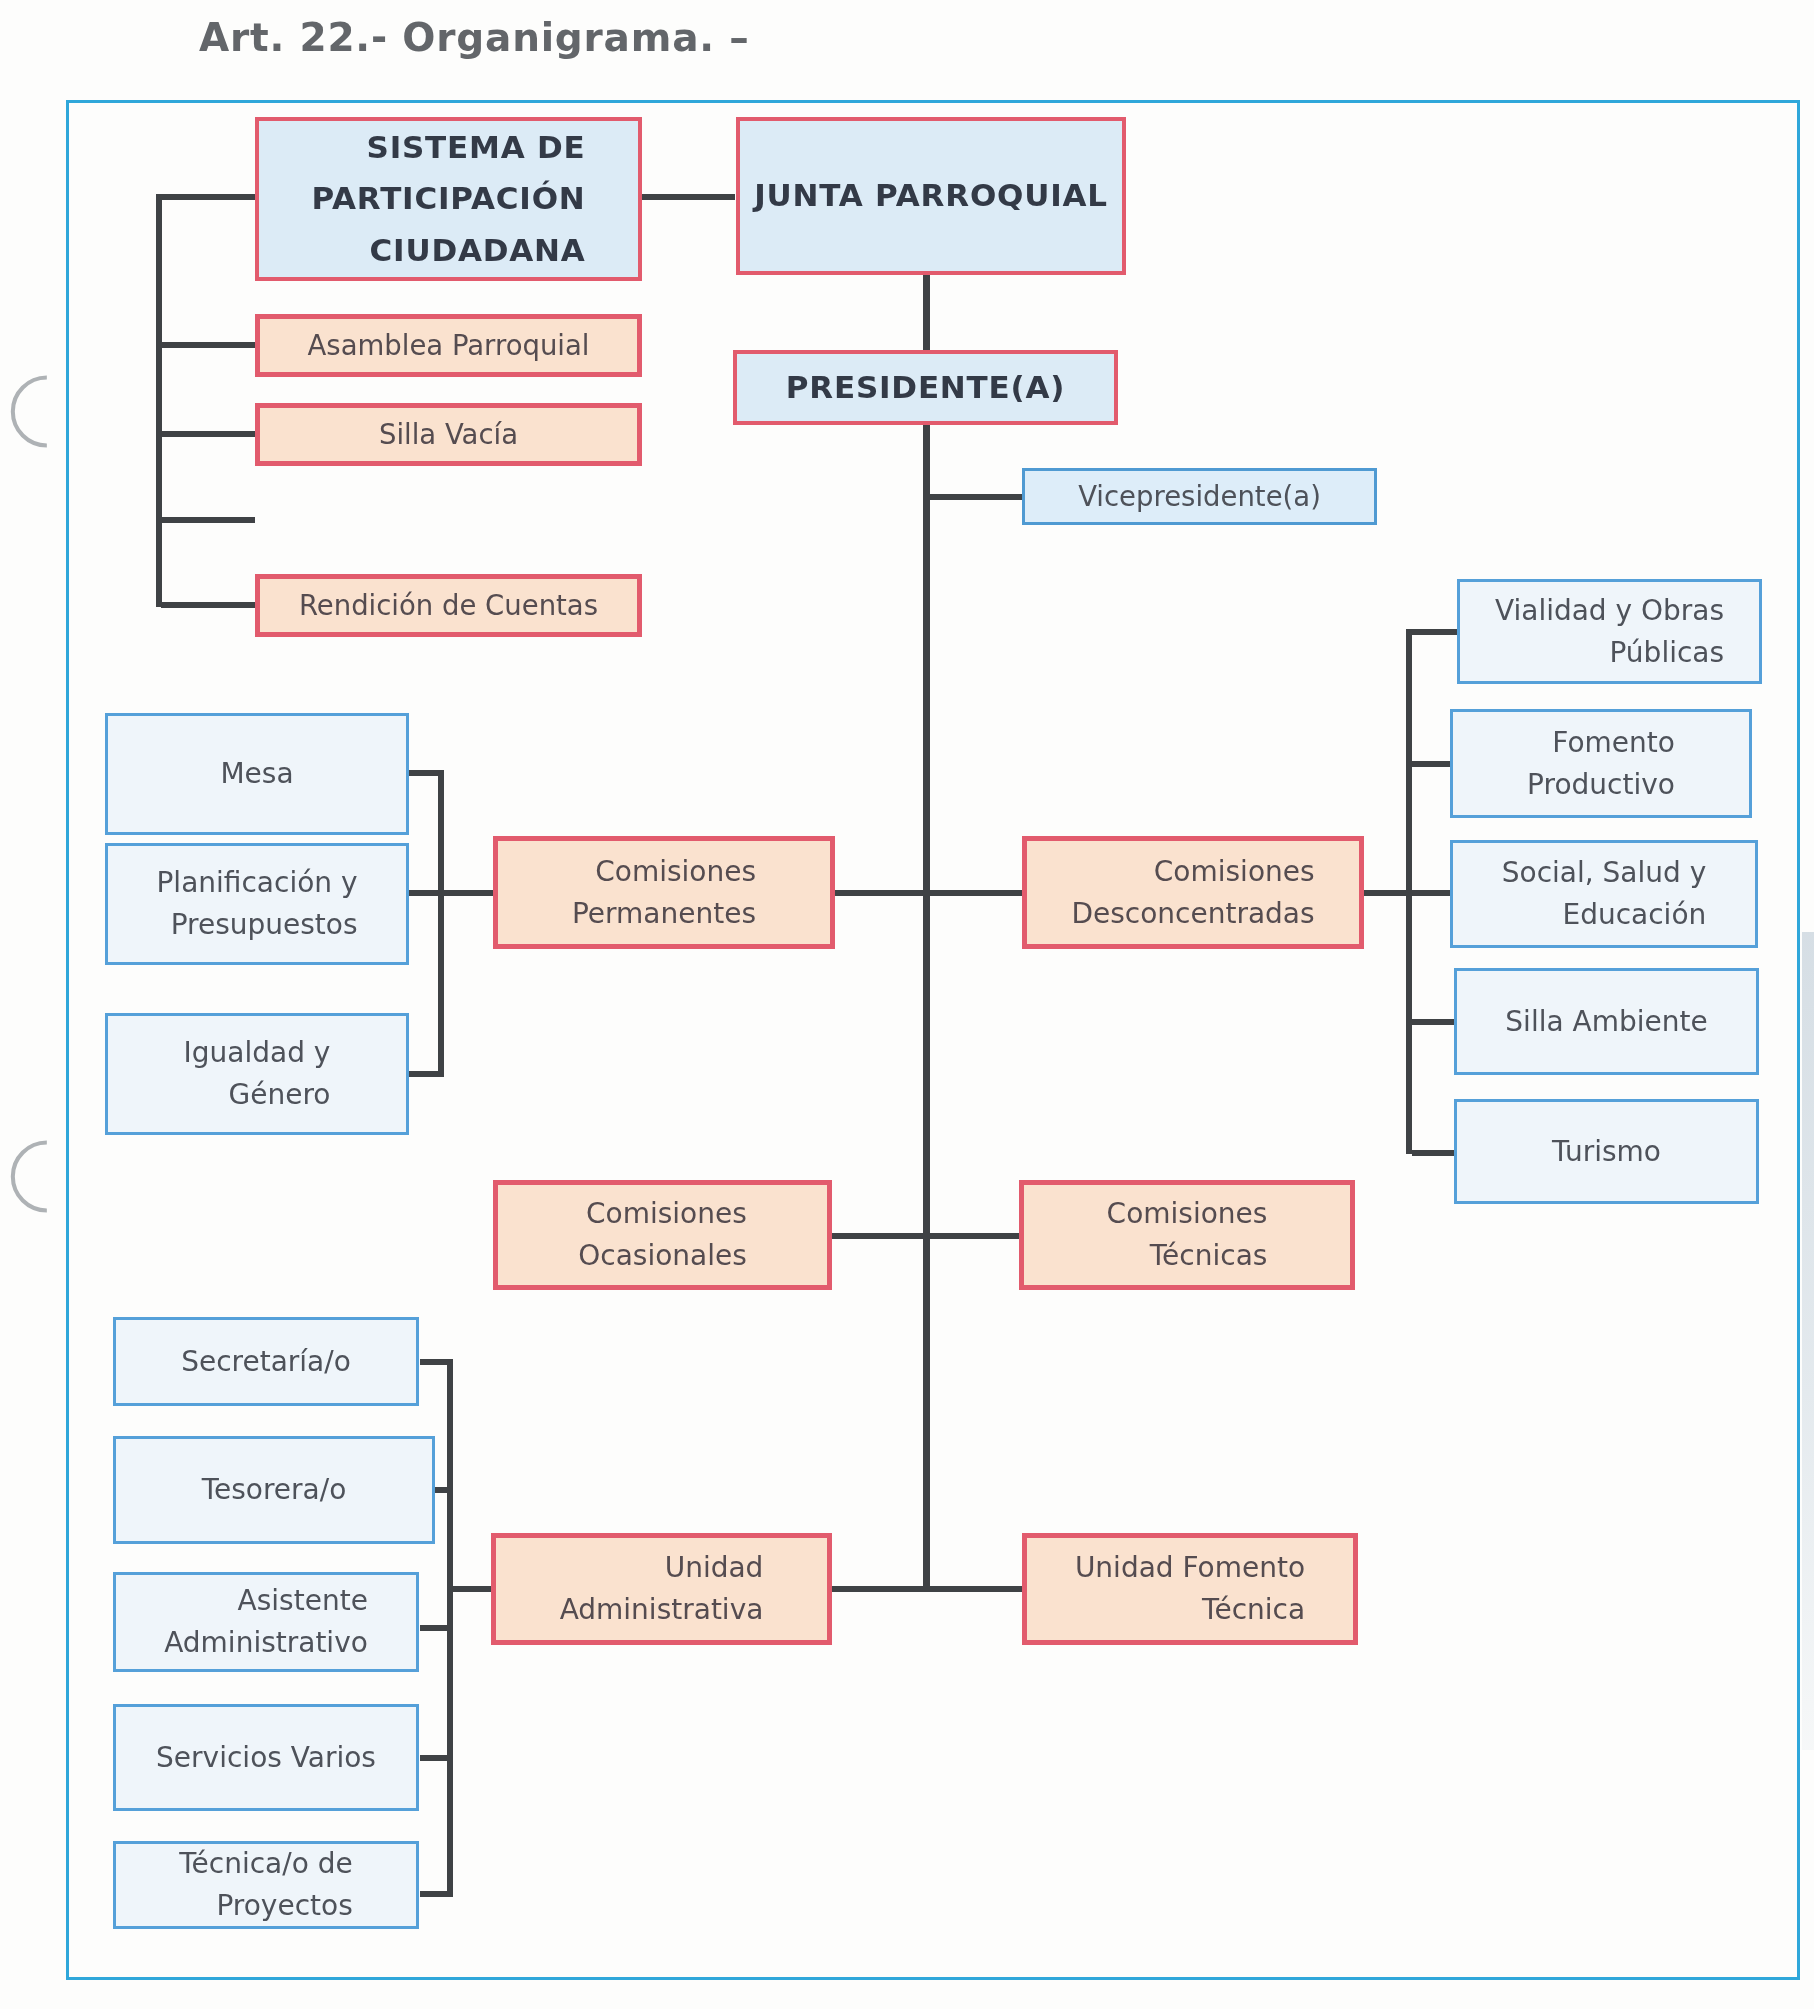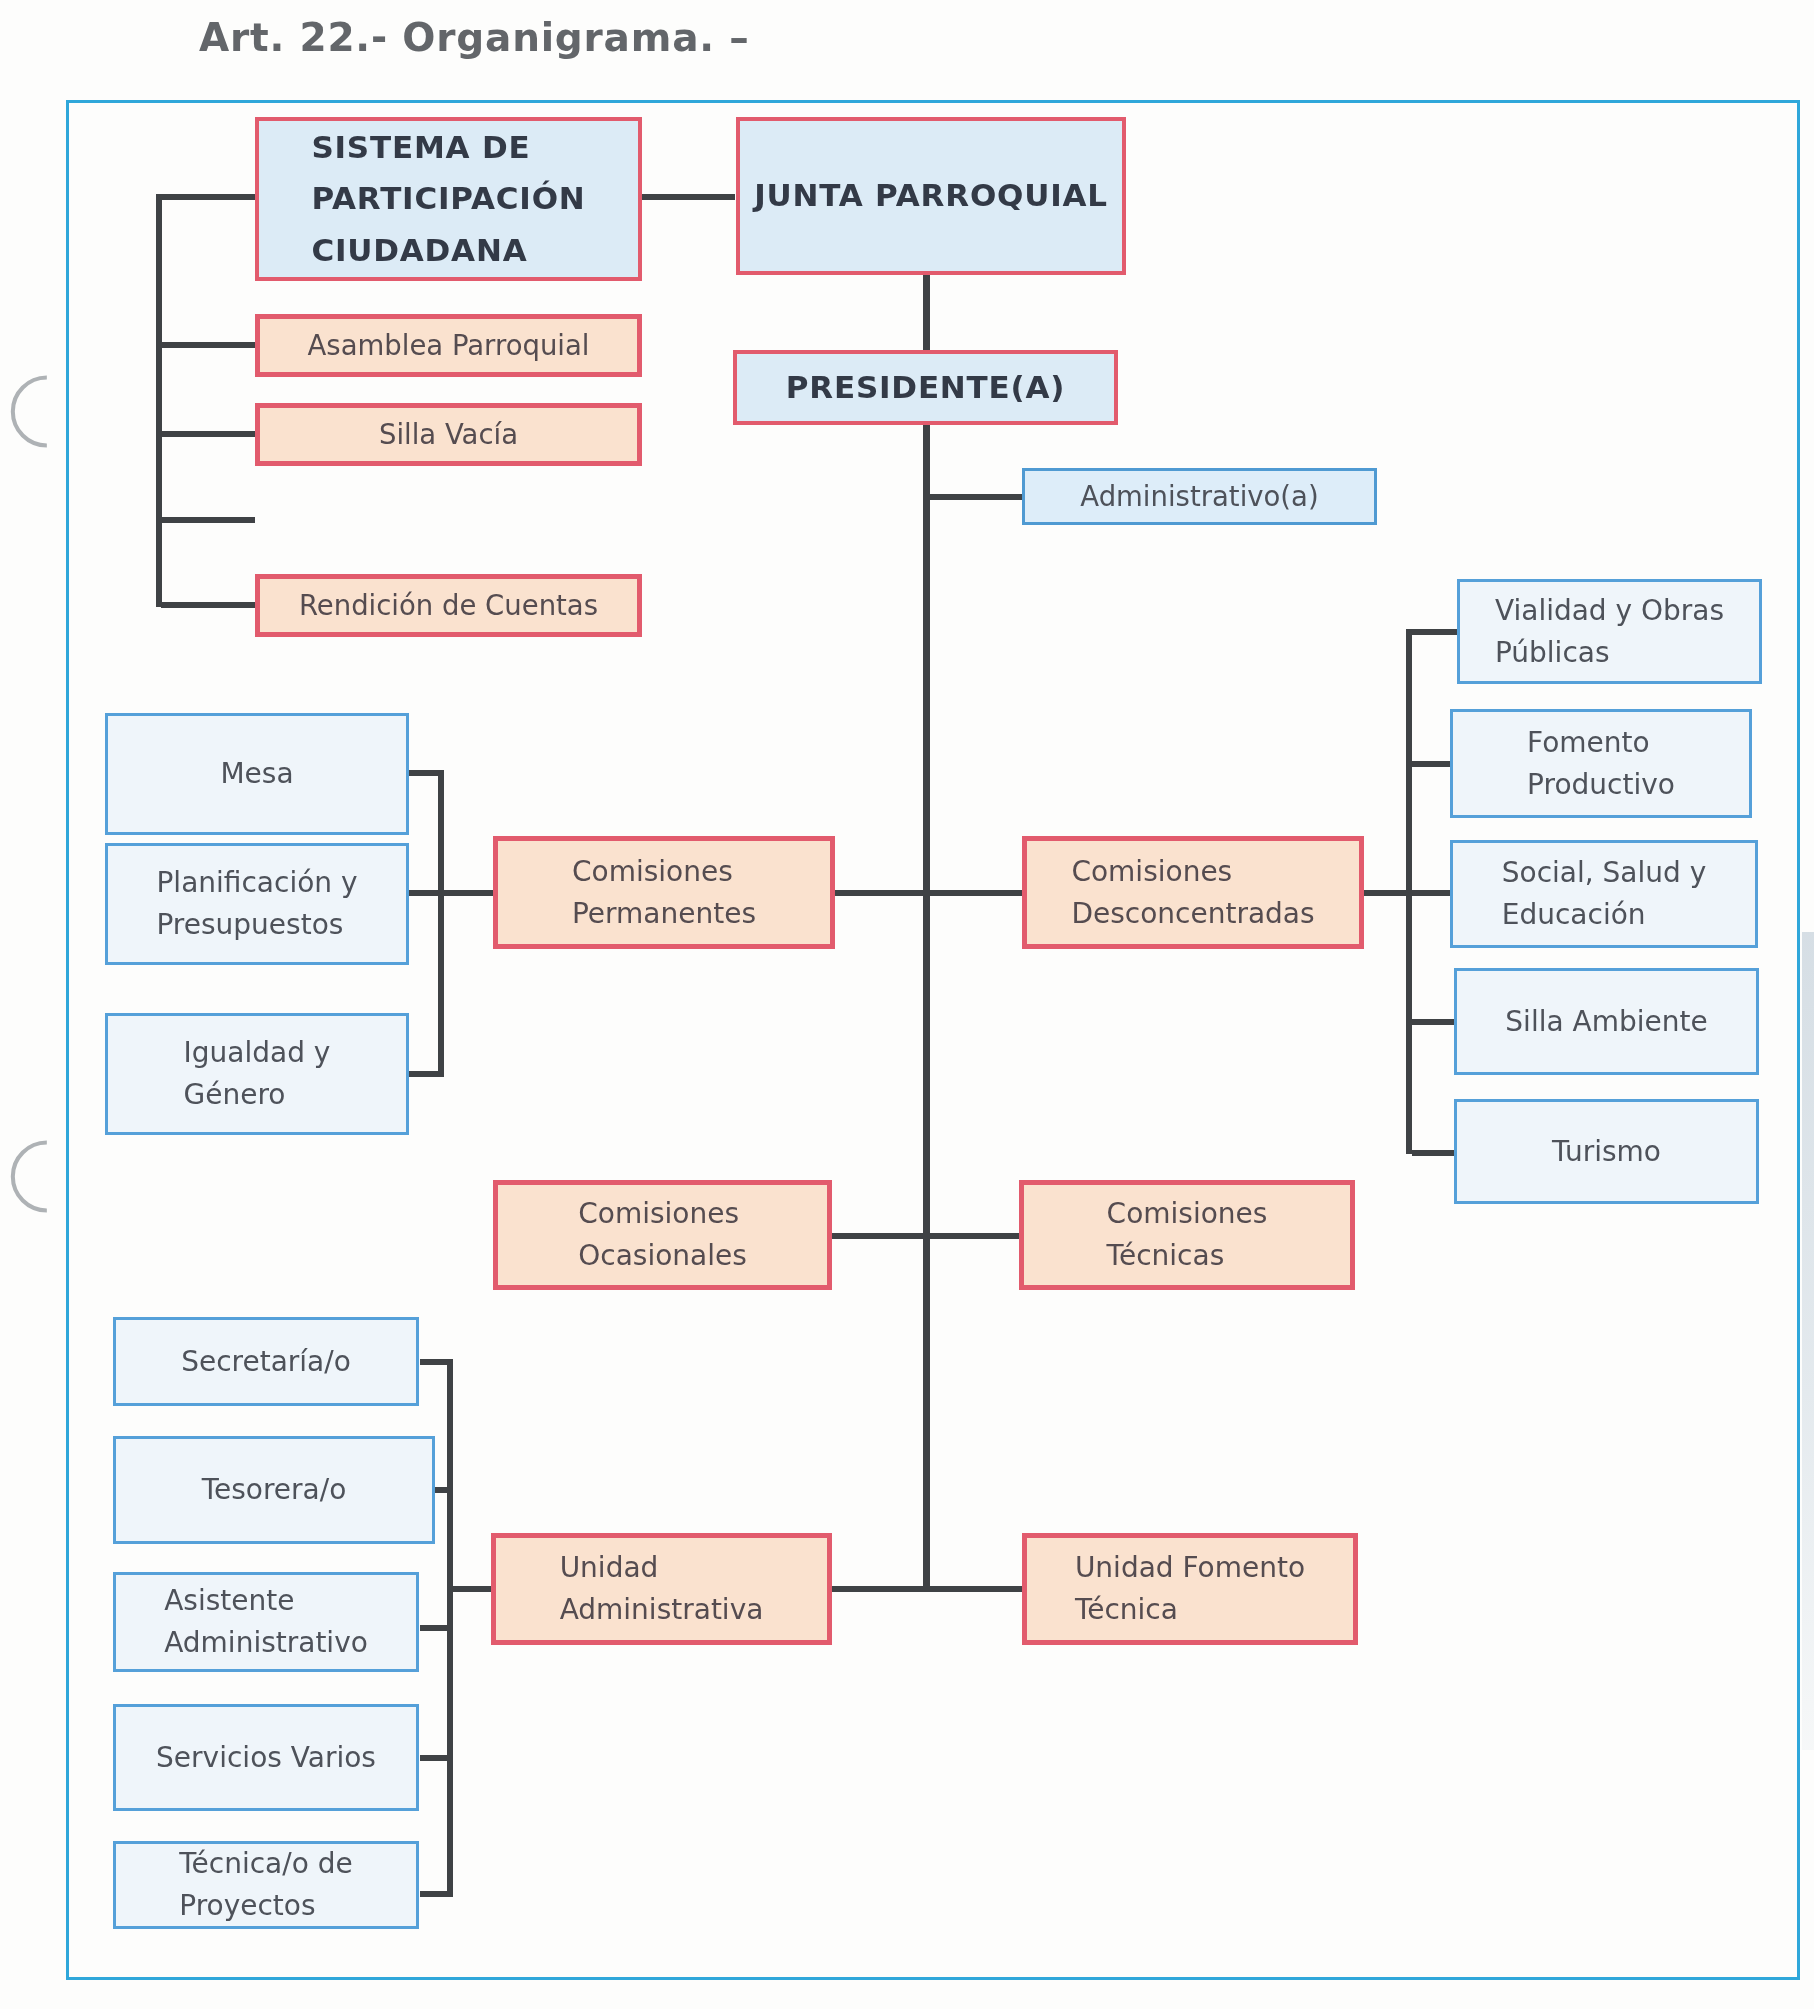--- a/index.html
+++ b/index.html
@@ -19,21 +19,21 @@
     color:var(--title);
     text-align:right;
   }
   .frame{
     position:absolute; left:66px; top:100px; width:1734px; height:1880px;
     border:3.2px solid var(--outer); box-sizing:border-box; background:transparent;
   }
   .bx{
     position:absolute; box-sizing:border-box;
     display:flex; align-items:center; justify-content:center;
-    text-align:left; white-space:pre-line;
+    text-align:right; white-space:pre-line;
     font-size:28px; line-height:1.5; color:var(--txt);
   }
   .topbox{
     background:var(--lblue); border:4.9px solid var(--red);
     font-weight:bold; font-size:31px; line-height:1.65;
     letter-spacing:0.8px; color:var(--dtxt);
   }
   .peach{ background:var(--peach); border:5.7px solid var(--red); color:#554c50;}
   .bluebox{ background:var(--pale); border:3.2px solid var(--blue); }
   .vicebox{ background:#ddedf9; border:3.2px solid #4f9ad2; font-size:27.5px;}
@@ -107,21 +107,21 @@
   <div class="bx topbox" style="left:255px;top:117px;width:387px;height:164px">SISTEMA DE
 PARTICIPACIÓN
 CIUDADANA</div>
   <div class="bx topbox" style="left:736px;top:117px;width:390px;height:158px">JUNTA PARROQUIAL</div>
   <div class="bx topbox" style="left:733px;top:350px;width:385px;height:75px">PRESIDENTE(A)</div>
 
   <div class="bx peach" style="left:255px;top:314px;width:387px;height:63px;font-size:27.5px">Asamblea Parroquial</div>
   <div class="bx peach" style="left:255px;top:403px;width:387px;height:63px;font-size:27.5px">Silla Vacía</div>
   <div class="bx peach" style="left:255px;top:574px;width:387px;height:63px;font-size:27.5px">Rendición de Cuentas</div>
 
-  <div class="bx vicebox" style="left:1022px;top:468px;width:355px;height:57px">Administrativo(a)</div>
+  <div class="bx vicebox" style="left:1022px;top:468px;width:355px;height:57px">Vicepresidente(a)</div>
 
   <div class="bx bluebox" style="left:105px;top:713px;width:304px;height:122px">Mesa</div>
   <div class="bx bluebox" style="left:105px;top:843px;width:304px;height:122px">Planificación y
 Presupuestos</div>
   <div class="bx bluebox" style="left:105px;top:1013px;width:304px;height:122px">Igualdad y
 Género</div>
 
   <div class="bx peach" style="left:493px;top:836px;width:342px;height:113px">Comisiones
 Permanentes</div>
   <div class="bx peach" style="left:1022px;top:836px;width:342px;height:113px">Comisiones

